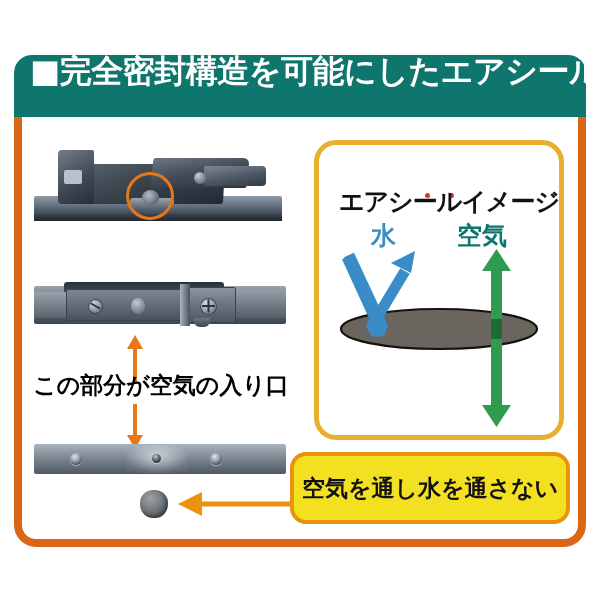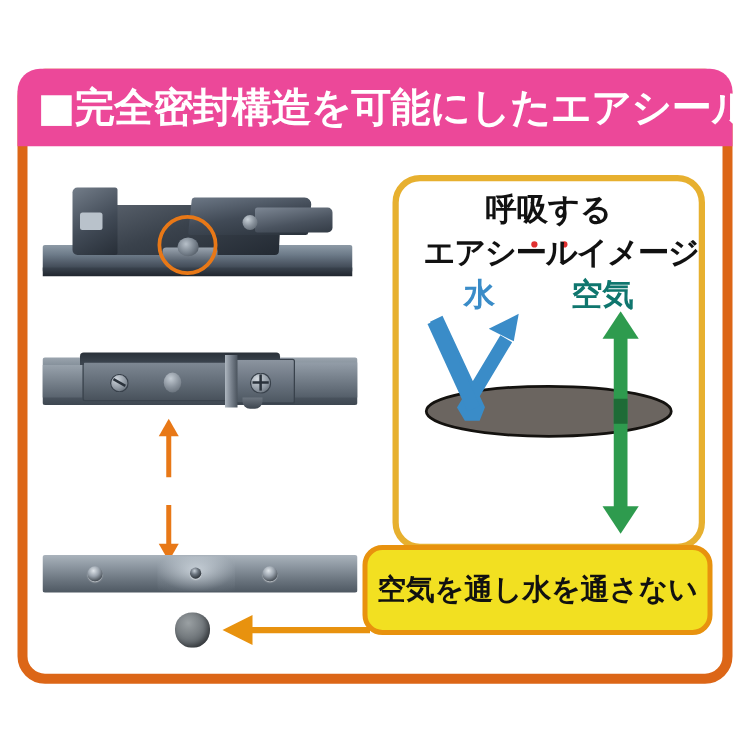--- a/index.html
+++ b/index.html
@@ -36,24 +36,23 @@
   }
 
   
   .title-bar {
     position: absolute;
     left: 14px;
     top: 55px;
     width: 572px;
     height: 62px;
     box-sizing: border-box;
-    background: #ec4899;
+    background: #0f766e;
     border-radius: 18px 18px 0 0;
     display: flex;
-    align-items: center;
     padding-left: 16px;
   }
   .title-text {
     color: #ffffff;
     font-size: 32px;
     font-weight: bold;
     letter-spacing: -0.5px;
     line-height: 1;
     white-space: nowrap;
     font-family: "DejaVu Sans", "Liberation Sans", sans-serif;
@@ -491,21 +490,21 @@
     position: absolute;
     left: 0; top: 104px;
     width: 240px;
     height: 180px;
   }
 
   
   .callout {
     position: absolute;
     left: 268px;
-    top: 316px;
+    top: 332px;
     width: 280px;
     height: 72px;
     box-sizing: border-box;
     background: #F2E021;
     border: 4px solid #E8920E;
     border-radius: 16px;
     display: flex;
     flex-direction: column;
     align-items: center;
     justify-content: center;
@@ -561,20 +560,21 @@
         <div class="p2-screwB"></div>
         <div class="p2-port"></div>
         <div class="p2-nub"></div>
       </div>
 
       <svg class="arrow-up" viewBox="0 0 22 48">
         <line x1="11" y1="48" x2="11" y2="13" stroke="#E87817" stroke-width="4"></line>
         <polygon points="11,1 3,15 19,15" fill="#E87817"></polygon>
       </svg>
 
+      <div class="label2">この部分が空気の入り口</div>
 
       <svg class="arrow-down" viewBox="0 0 22 46">
         <line x1="11" y1="0" x2="11" y2="33" stroke="#E87817" stroke-width="4"></line>
         <polygon points="11,45 3,31 19,31" fill="#E87817"></polygon>
       </svg>
 
       <div class="photo3">
         <div class="p3-strip"></div>
         <div class="p3-sheen"></div>
         <div class="p3-hole h1"></div>
@@ -585,21 +585,20 @@
       <div class="seal-piece"></div>
 
       <svg class="arrow-left" viewBox="0 0 120 28">
         <line x1="120" y1="14" x2="24" y2="14" stroke="#E8920E" stroke-width="5"></line>
         <polygon points="2,14 26,2 26,26" fill="#E8920E"></polygon>
       </svg>
     </div>
 
     <div class="right-panel">
 
-      <div class="rp-title1">呼吸する</div>
 
       <div class="rp-dots">
         <span class="rp-dot d1"></span><span class="rp-dot d2"></span>
       </div>
 
       <div class="rp-title2">エアシールイメージ</div>
 
       <div class="rp-water-label">水</div>
 
       <div class="rp-air-label">空気</div>

